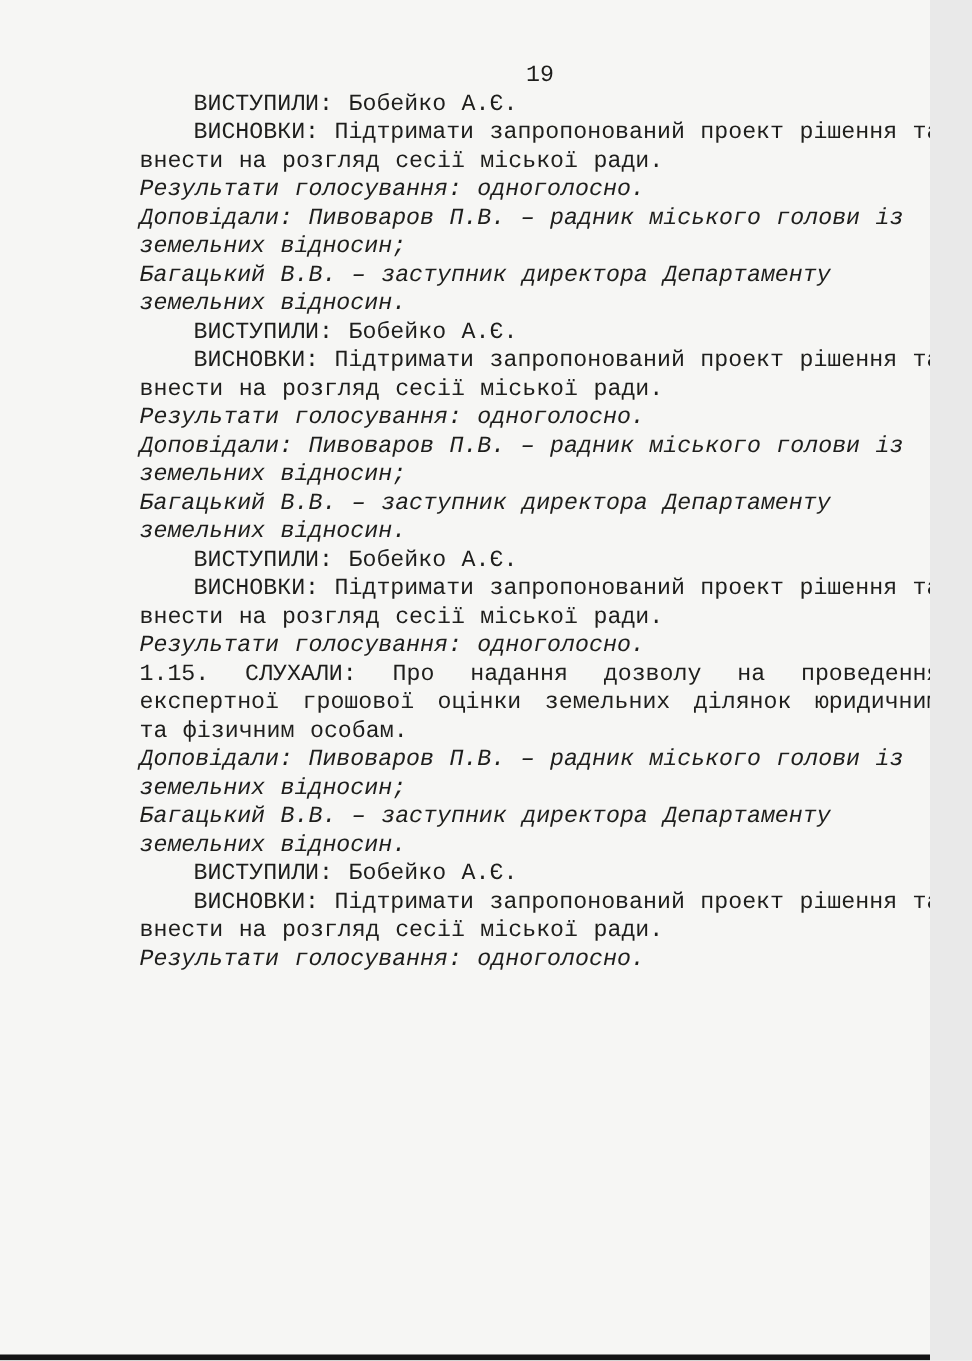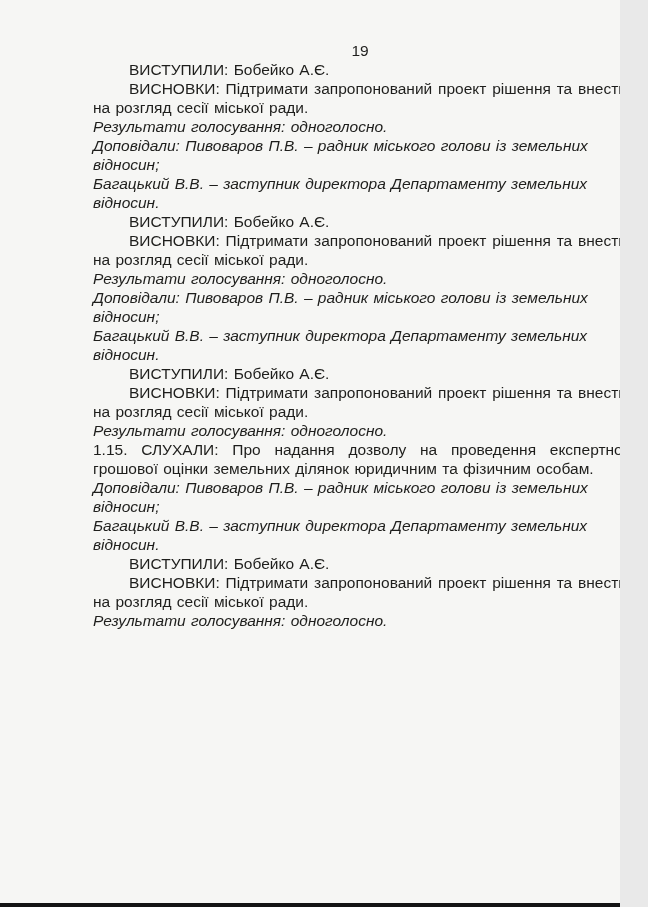--- a/index.html
+++ b/index.html
@@ -6,21 +6,21 @@
     margin: 0;
     padding: 0;
     background: #e9e9e9;
   }
   .scan {
     position: relative;
     width: 620px;
     height: 907px;
     background: #f6f6f4;
     overflow: hidden;
-    font-family: Liberation Sans, sans-serif;
+    font-family: Liberation Mono, monospace;
     color: #1e1e1c;
   }
   .content {
     position: absolute;
     left: 93px;
     top: 41px;
     width: 534px;
     font-size: 15.5px;
     line-height: 19px;
     word-spacing: 1px;

